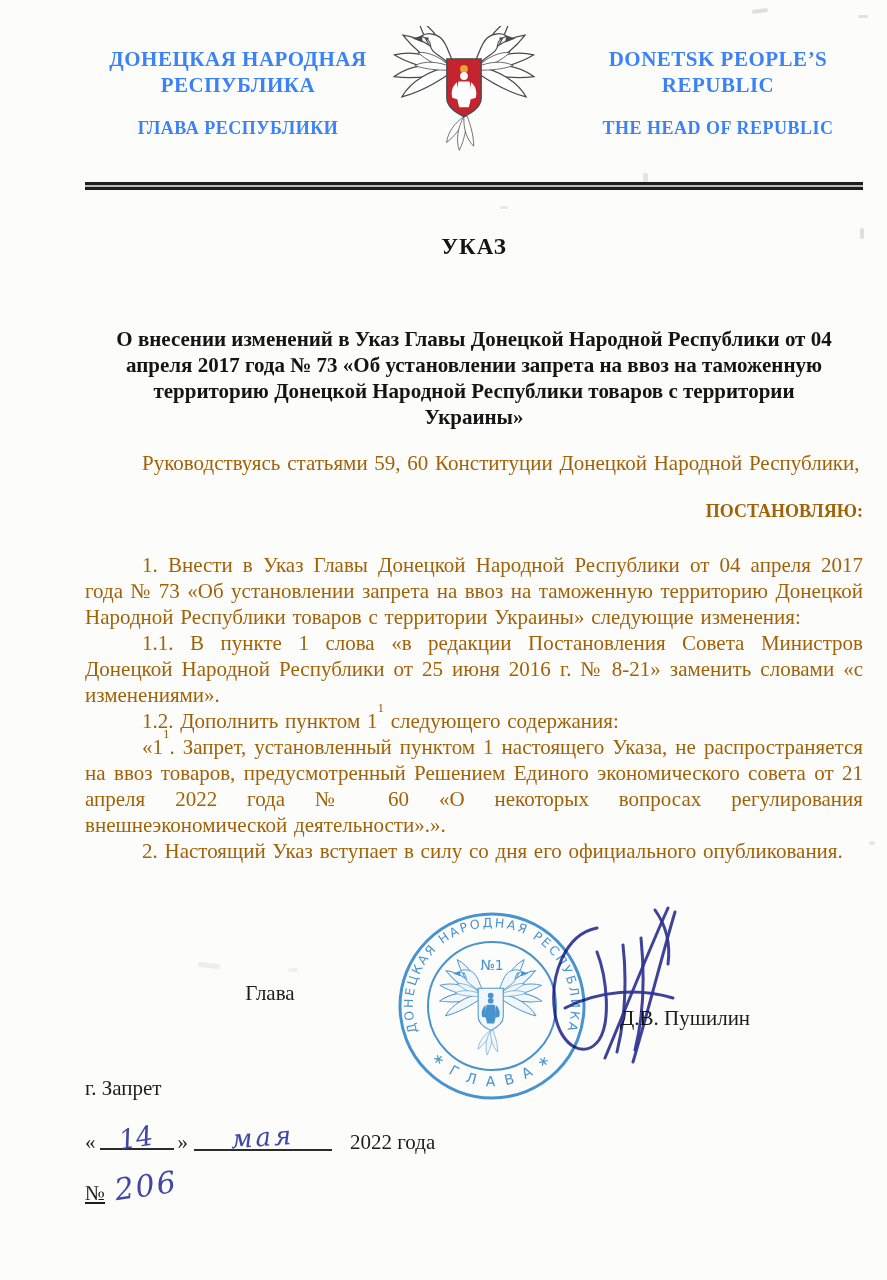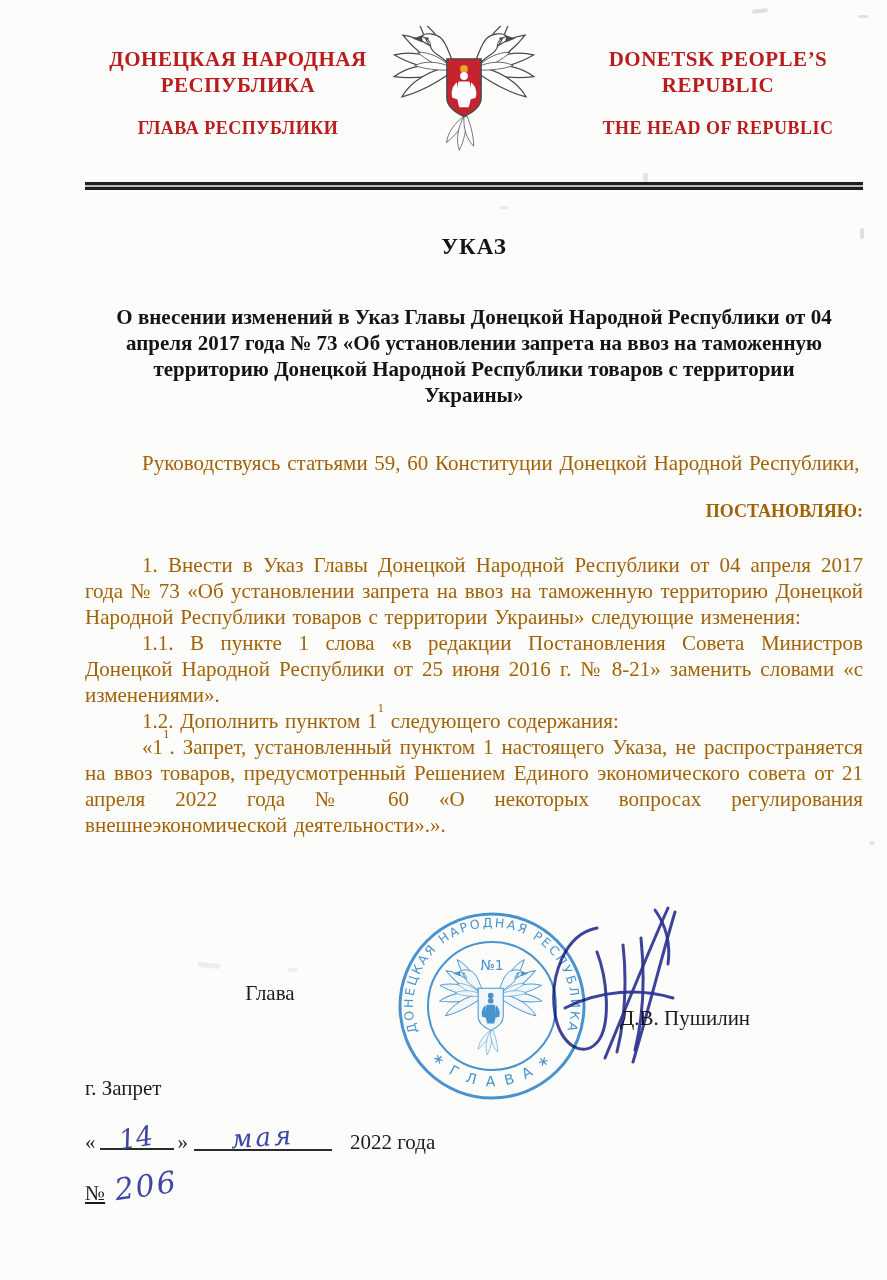--- a/index.html
+++ b/index.html
@@ -4,35 +4,35 @@
 <style>
   html,body{margin:0;padding:0;background:#e8e8e8;}
   .page{
     position:relative;width:887px;height:1280px;margin:0 auto;
     background:#fcfcfb;overflow:hidden;
     font-family:"Liberation Serif","DejaVu Serif",serif;
     color:#1c1c1c;
   }
   
   .hdr-block{position:absolute;top:46px;width:292px;text-align:center;
-    font-weight:bold;font-size:21px;line-height:26px;letter-spacing:.5px;color:#b91c1c;}
+    font-weight:bold;font-size:21px;line-height:26px;letter-spacing:.5px;color:#3b82f6;}
   .hdr-left{left:92px;}
   .hdr-right{left:572px;}
   .hdr-sub{margin-top:17px;font-size:18px;letter-spacing:.5px;}
   .emblem-wrap{position:absolute;left:386px;top:26px;width:156px;height:148px;}
   .emblem-svg{--emb-body:#ffffff;--emb-line:#4b4b4b;--emb-shield:#c4242e;
     --emb-halo:#eda32b;--emb-fig:#ffffff;--emb-figline:#b8b8b8;}
   .divider{position:absolute;left:85px;top:182px;width:778px;height:2px;
     background:#bcbcbc;border-top:3px solid #1f1f1f;border-bottom:3px solid #1f1f1f;}
   
   .doc-type{position:absolute;left:85px;top:234px;width:778px;text-align:center;
     font-weight:bold;font-size:23px;letter-spacing:1px;color:#141414;}
   .issuer{position:absolute;left:85px;top:272px;width:778px;text-align:center;
     font-weight:bold;font-size:22px;color:#141414;}
-  .subject{position:absolute;left:85px;top:304px;width:778px;}
+  .subject{position:absolute;left:85px;top:326px;width:778px;}
   .subject-inner{max-width:724px;margin:0 auto;text-align:center;
     font-weight:bold;font-size:21px;line-height:26px;color:#141414;}
   
   .doc-body{position:absolute;left:85px;top:450px;width:778px;
     font-size:21px;line-height:26px;word-spacing:1.5px;color:#a16207;}
   .para{margin:0;text-align:justify;text-indent:57px;}
   .preamble{margin-bottom:22px;}
   .resolve{margin:0 0 28px 0;text-indent:0;font-weight:bold;text-align:right;font-size:18px;}
   sup.s1{font-size:13px;position:relative;top:-8px;line-height:0;}
   
@@ -138,20 +138,21 @@
     <div class="subject-inner">О внесении изменений в Указ Главы Донецкой Народной Республики от 04 апреля 2017 года № 73 «Об установлении запрета на ввоз на таможенную территорию Донецкой Народной Республики товаров с территории Украины»</div>
   </div>
 
   <div class="doc-body">
     <p class="para preamble">Руководствуясь статьями 59, 60 Конституции Донецкой Народной Республики,</p>
     <p class="para resolve">ПОСТАНОВЛЯЮ:</p>
     <p class="para">1. Внести в Указ Главы Донецкой Народной Республики от 04 апреля 2017 года № 73 «Об установлении запрета на ввоз на таможенную территорию Донецкой Народной Республики товаров с территории Украины» следующие изменения:</p>
     <p class="para">1.1. В пункте 1 слова «в редакции Постановления Совета Министров Донецкой Народной Республики от 25 июня 2016 г. № 8-21» заменить словами «с изменениями».</p>
     <p class="para"><span>1.2. Дополнить пунктом 1</span><sup class="s1">1</sup><span> следующего содержания:</span></p>
     <p class="para"><span>«1</span><sup class="s1">1</sup><span>. Запрет, установленный пунктом 1 настоящего Указа, не распространяется на ввоз товаров, предусмотренный Решением Единого экономического совета от 21 апреля 2022 года № 60 «О некоторых вопросах регулирования внешнеэкономической деятельности».».</span></p>
+    <p class="para">2. Настоящий Указ вступает в силу со дня его официального опубликования.</p>
   </div>
 
   <div class="sig-post">
     <div class="l1">Глава</div>
   </div>
   <div class="sig-name">Д.В. Пушилин</div>
 
   <div class="stamp-wrap">
     <svg class="stamp-svg" width="244" height="214" viewBox="0 0 244 214" aria-hidden="true">
       <circle class="stamp-ring" cx="122" cy="106" r="92" stroke-width="3"></circle>

